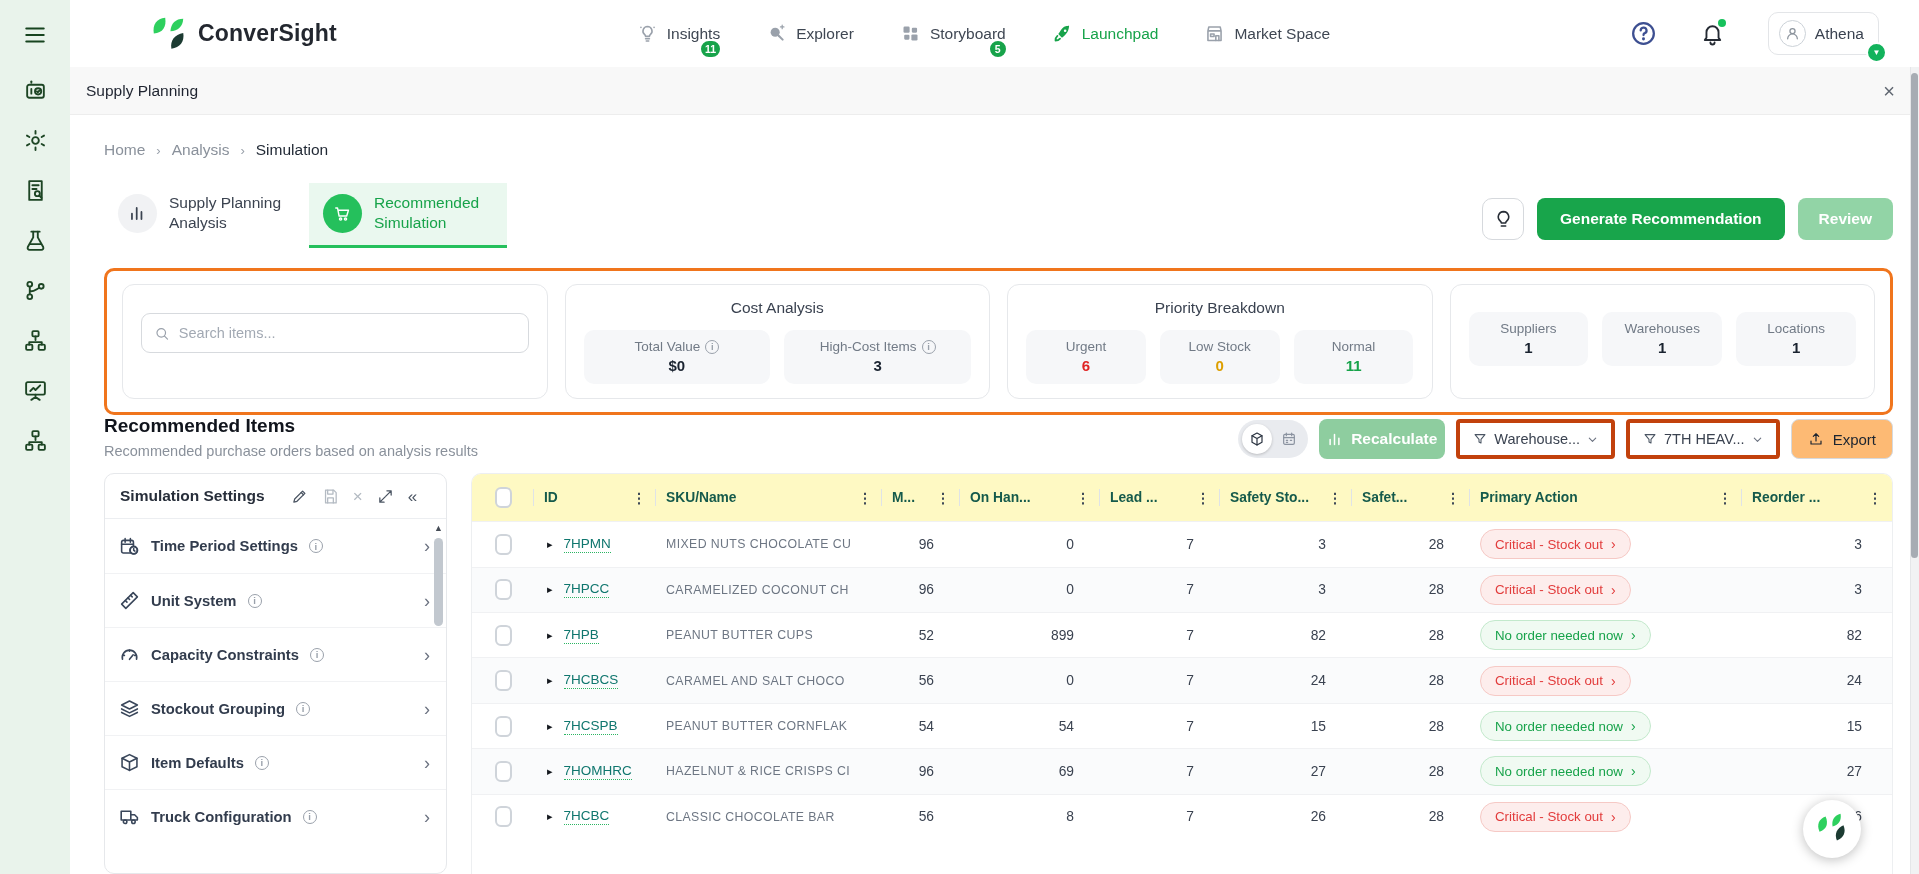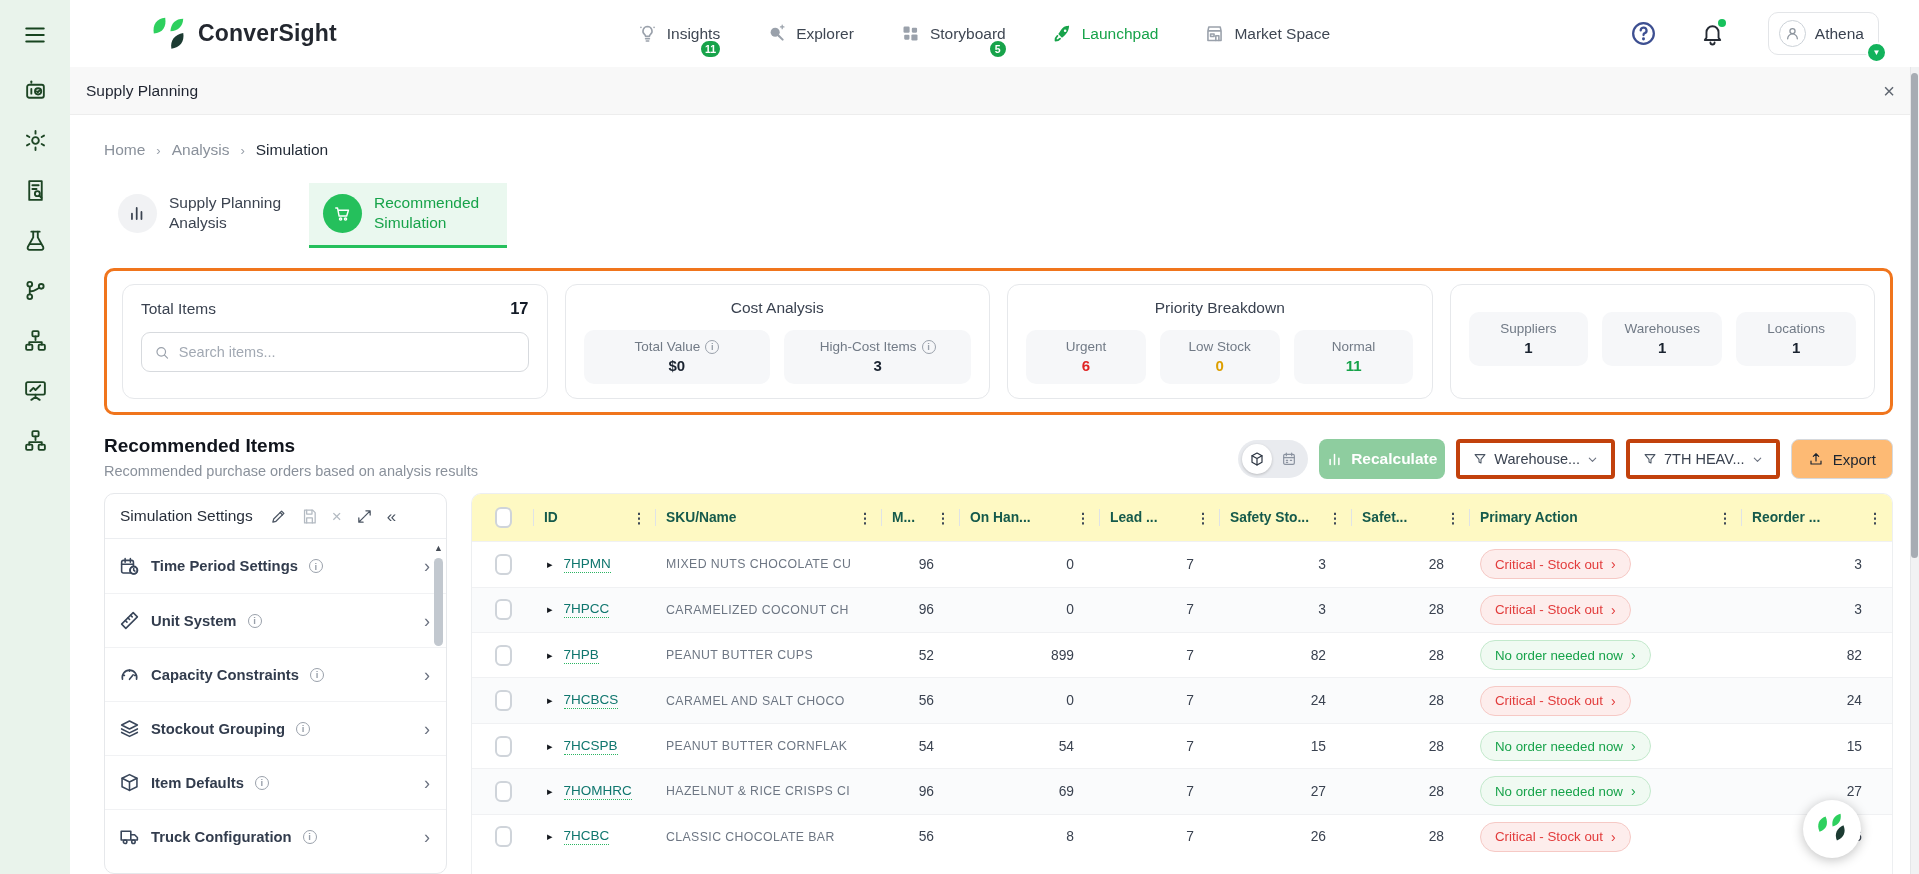--- a/index.html
+++ b/index.html
@@ -81,21 +81,21 @@
   .metrics{display:flex;gap:14px;margin-top:13px}
   .metric{flex:1;background:#f6f7f9;border-radius:10px;padding:9px 6px 10px;text-align:center}
   .m-label{font-size:13.5px;color:#717a86;display:flex;justify-content:center;align-items:center;gap:5px}
   .m-val{margin-top:3px;font-size:15px;font-weight:700;color:#1a2330}
   .m-val.v-red{color:#e02424}
   .m-val.v-amber{color:#dd9f00}
   .m-val.v-green{color:#17a34a}
   .inf{width:14px;height:14px;border:1.2px solid #9aa1ab;border-radius:50%;font-size:9.5px;color:#9aa1ab;display:inline-flex;align-items:center;justify-content:center;flex-shrink:0;font-weight:600}
 
   
-  .section-row{display:flex;justify-content:space-between;align-items:flex-end;margin-top:20px;flex-shrink:0}
+  .section-row{display:flex;justify-content:space-between;align-items:flex-end;flex-shrink:0}
   .sec-title{font-size:19px;font-weight:700;color:#10141c}
   .sec-sub{margin-top:6px;font-size:14.5px;color:#8a919b}
   .toolbar{display:flex;gap:11px;align-items:center}
   .tog-pill{background:#e9ebef;border-radius:999px;padding:4px;display:flex;gap:2px;align-items:center}
   .tog{width:30px;height:30px;border-radius:50%;display:flex;align-items:center;justify-content:center;color:#2a3340}
   .tog .ic{width:16px;height:16px}
   .tog.sel{background:#fff;box-shadow:0 1px 3px rgba(0,0,0,.2)}
   .tog.dim{color:#8b93a0}
   .recalc{height:40px;padding:0 8px;background:#8ecd9f;border-radius:8px;color:#fff;font-size:15.5px;font-weight:600;display:flex;align-items:center;gap:9px}
   .recalc .ic{width:15px;height:15px}
@@ -103,21 +103,21 @@
   .dd{height:40px;padding:0 13px;background:#fff;border:4px solid #c2410c;border-radius:4px;display:flex;align-items:center;gap:7px;font-size:14.5px;color:#3a4250}
   .dd .ic{width:14px;height:14px;color:#4a5563}
   .dd .chev{width:11px;height:11px;color:#6b7280}
   .export{height:40px;padding:0 16px;background:#fdba74;border:1px solid #d6d9dd;border-radius:8px;display:flex;align-items:center;gap:9px;font-size:15px;font-weight:400;color:#1d2530}
   .export .ic{width:16px;height:16px}
 
   
   .body-row{display:flex;gap:24px;margin-top:14px;flex:1;min-height:0}
   .panel{width:343px;flex-shrink:0;border:1px solid #e6e8eb;border-radius:10px;overflow:hidden;position:relative;background:#fff}
   .panel-head{display:flex;align-items:center;gap:14px;padding:13px 15px;border-bottom:1px solid #eceef1}
-  .panel-title{font-size:15.5px;font-weight:400;color:#272e3a;margin-right:3px}
+  .panel-title{font-size:15.5px;font-weight:700;color:#272e3a;margin-right:12px}
   .ph-btn{width:17px;height:17px;color:#4b5563;flex-shrink:0}
   .ph-btn.lite{color:#b3bac2}
   .ph-btn.txt{width:auto;font-size:17px;line-height:1}
   .p-item{display:flex;align-items:center;gap:11px;height:54px;padding:0 16px 0 14px;border-top:1px solid #f1f2f4;cursor:pointer}
   .p-item:first-child{border-top:none}
   .p-ic{width:21px;height:21px;color:#39465a;flex-shrink:0}
   .p-label{font-size:14.8px;font-weight:600;color:#323c4d}
   .p-chev{margin-left:auto;color:#6b7280;font-size:18px;line-height:1}
   .panel-scroll{position:absolute;top:50px;right:2px;bottom:6px;width:11px;display:flex;flex-direction:column;align-items:center}
   .ps-up{color:#454c56;font-size:9px;line-height:1}
@@ -340,28 +340,36 @@
                   <svg viewBox="0 0 24 24">
                     <path d="M3.5 5h2.2l2 10.2h9.6l2.2-7.4H6.5"></path>
                     <circle cx="9.6" cy="19" r="1.4"></circle>
                     <circle cx="15.8" cy="19" r="1.4"></circle>
                   </svg>
                 </span>
               </span>
             <span class="vtab-label"><span>Recommended</span><br><span>Simulation</span></span>
           </button>
         </div>
+        <div class="tab-actions">
+          <button class="idea-btn">
+              <span class="ic">
+                <svg viewBox="0 0 24 24">
+                  <path d="M12 3a6 6 0 0 1 3.9 10.5c-.9.8-1.4 1.7-1.4 2.5h-5c0-.8-.5-1.7-1.4-2.5A6 6 0 0 1 12 3z"></path>
+                  <path d="M9.5 19.5h5"></path>
+                </svg>
+              </span>
+            </button>
+          <button class="gen-btn">Generate Recommendation</button>
+          <button class="review-btn">Review</button>
+        </div>
       </div>
 
       <div class="summary">
         <div class="card">
-          <div class="card-head">
-            <span>Total Items</span>
-            <span class="big-val">17</span>
-          </div>
           <div class="search-box">
             <span class="ic">
                 <svg viewBox="0 0 24 24">
                   <circle cx="11" cy="11" r="6.5"></circle>
                   <path d="M16 16l4.5 4.5"></path>
                 </svg>
               </span>
             <input type="text" placeholder="Search items..." style="">
           </div>
         </div>

